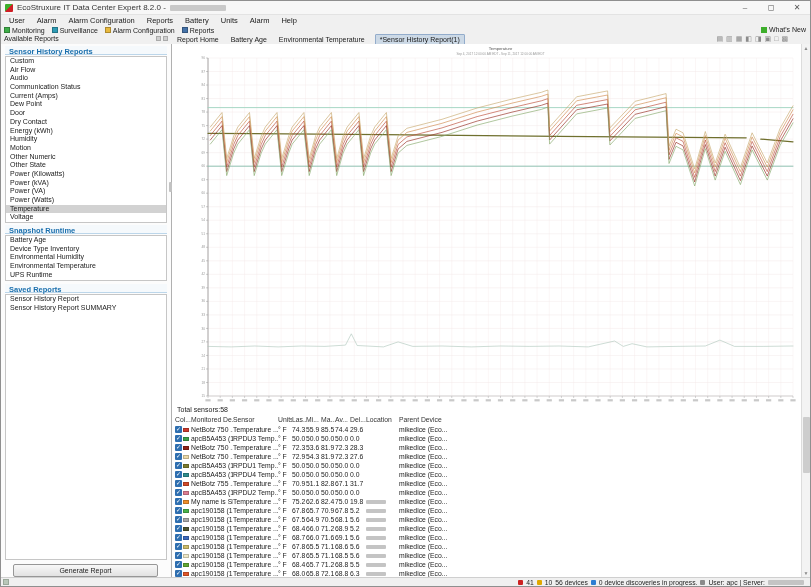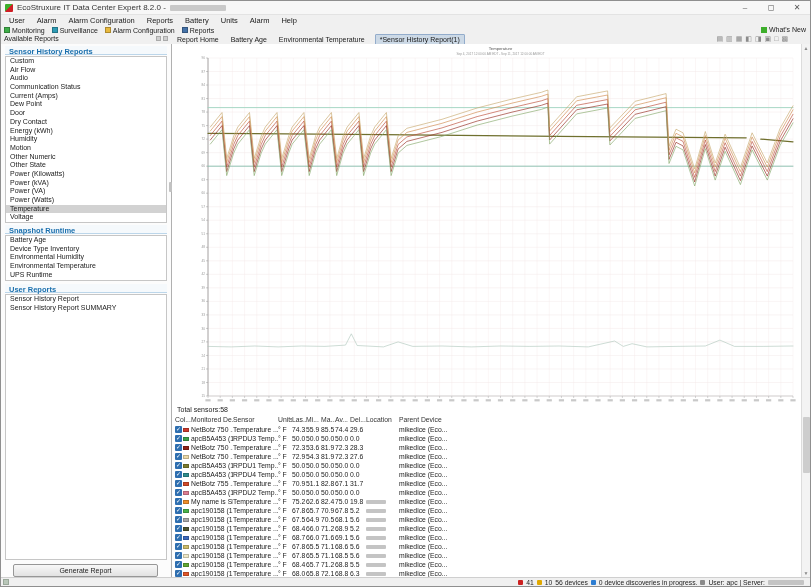--- a/index.html
+++ b/index.html
@@ -177,21 +177,21 @@
         <div class="side-item">Voltage</div>
       </div>
     <div class="side-sec-h h2">Snapshot Runtime</div>
     <div class="side-list l2" id="list-1">
         <div class="side-item">Battery Age</div>
         <div class="side-item">Device Type Inventory</div>
         <div class="side-item">Environmental Humidity</div>
         <div class="side-item">Environmental Temperature</div>
         <div class="side-item">UPS Runtime</div>
       </div>
-    <div class="side-sec-h h3">User Reports</div>
+    <div class="side-sec-h h3">Saved Reports</div>
     <div class="side-list l3" id="list-2">
         <div class="side-item">Sensor History Report</div>
         <div class="side-item">Sensor History Report SUMMARY</div>
       </div>
     <div class="gen-btn">Generate Report</div>
   </div>
   <div class="sash"></div>
 
   <div class="main">
     <div id="chart-host">

